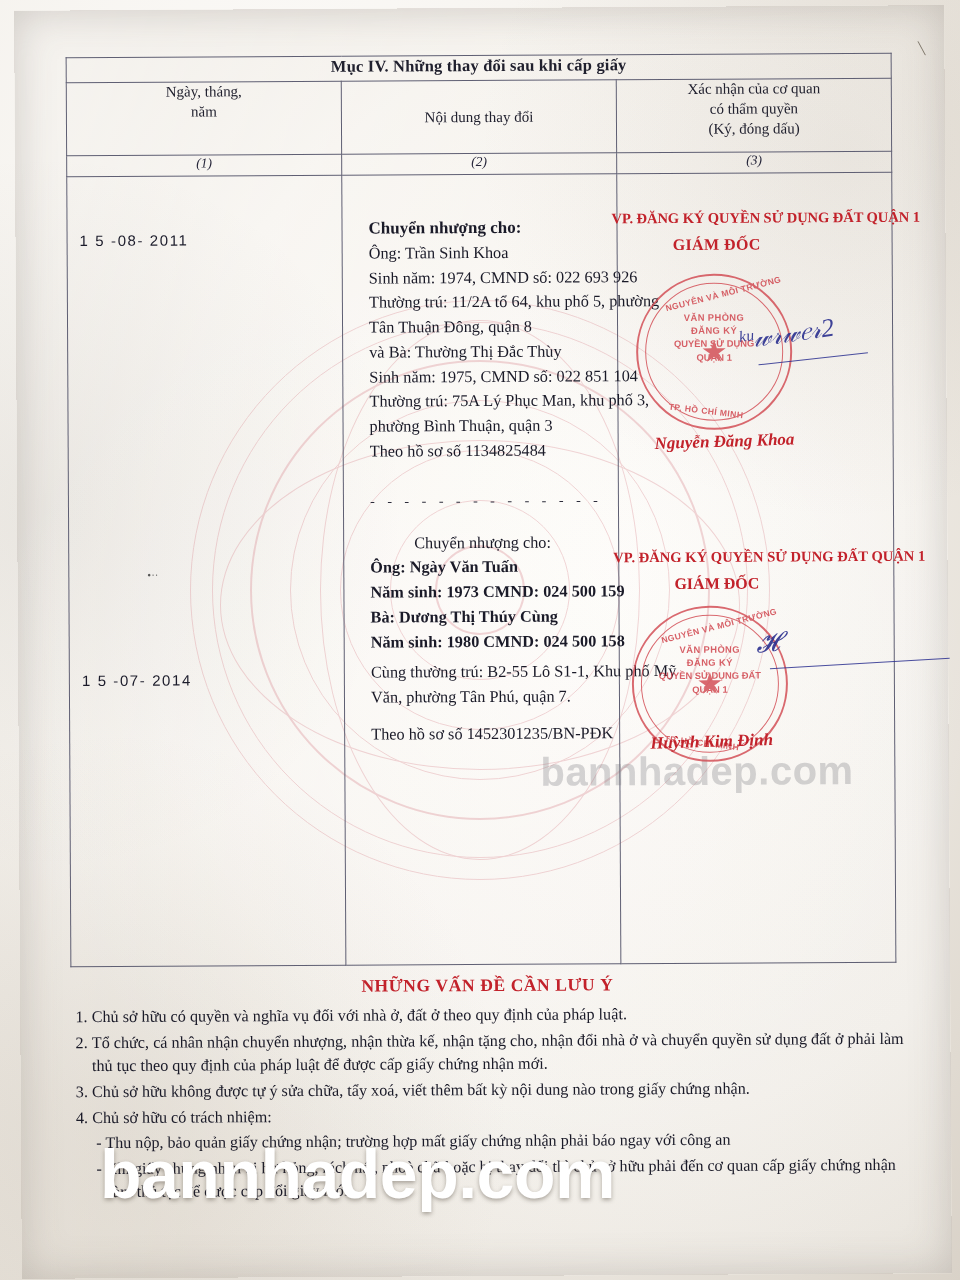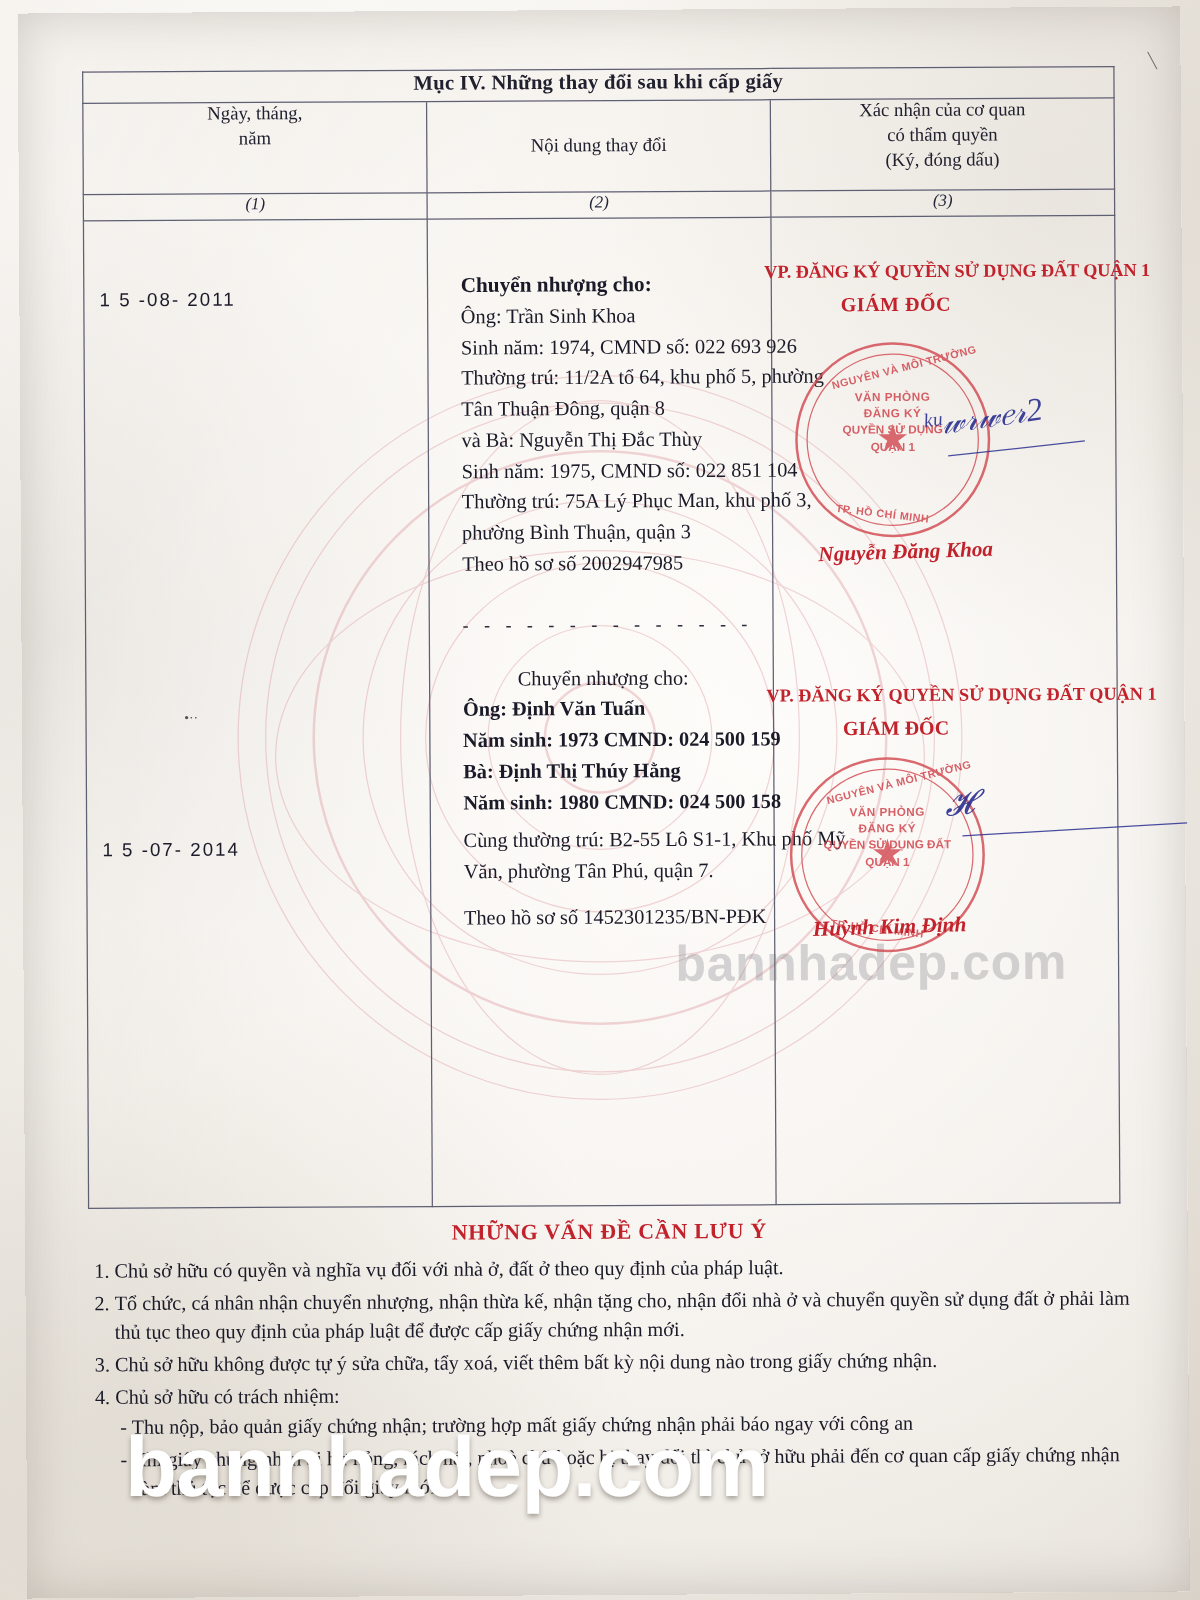--- a/index.html
+++ b/index.html
@@ -324,34 +324,34 @@
 
         <td class="body-cell">
           <div class="content-inner">
 
             <div class="blk">
               <div class="line heading">Chuyển nhượng cho:</div>
               <div class="line">Ông: Trần Sinh Khoa</div>
               <div class="line">Sinh năm: 1974, CMND số: 022 693 926</div>
               <div class="line">Thường trú:  11/2A tổ 64, khu phố 5, phường</div>
               <div class="line">Tân Thuận Đông, quận 8</div>
-              <div class="line">và Bà: Nguyễn Thị Đắc Thùy</div>
+              <div class="line">và Bà: Thường Thị Đắc Thùy</div>
               <div class="line">Sinh năm: 1975, CMND số: 022 851 104</div>
               <div class="line">Thường trú: 75A  Lý Phục Man, khu phố 3,</div>
               <div class="line">phường Bình Thuận, quận 3</div>
-              <div class="line">Theo hồ sơ số 2002947985</div>
+              <div class="line">Theo hồ sơ số 1134825484</div>
             </div>
 
             <div class="dashes">- - - - - - - - - - - - - -</div>
 
             <div class="blk">
               <div class="line indent">Chuyển nhượng cho:</div>
-              <div class="line b2">Ông: Định Văn Tuấn</div>
+              <div class="line b2">Ông: Ngày Văn Tuấn</div>
               <div class="line b2">Năm sinh: 1973  CMND:  024 500 159</div>
-              <div class="line b2">Bà: Định Thị Thúy Hằng</div>
+              <div class="line b2">Bà: Dương Thị Thúy Cùng</div>
               <div class="line b2">Năm sinh: 1980  CMND:  024 500 158</div>
               <div class="line" style="margin-top:6px">Cùng thường trú: B2-55 Lô S1-1, Khu phố Mỹ</div>
               <div class="line">Văn, phường Tân Phú, quận 7.</div>
               <div class="line" style="margin-top:12px">Theo hồ sơ số 1452301235/BN-PĐK</div>
             </div>
           </div>
           <div id="ghost-wm">bannhadep.com</div>
         </td>
 
         <td class="body-cell col3">

